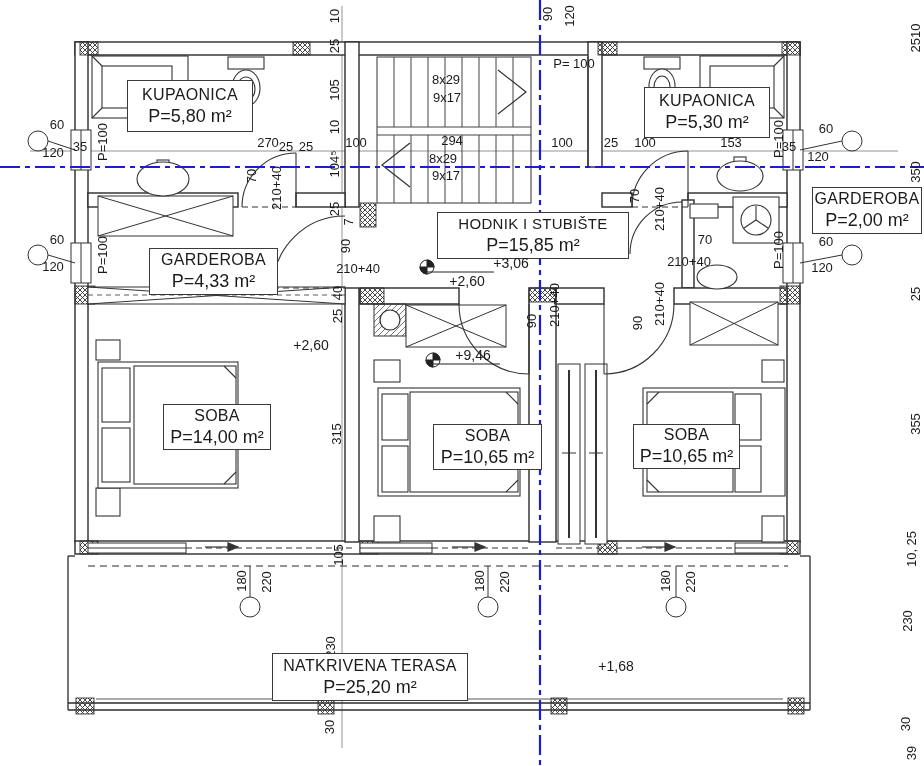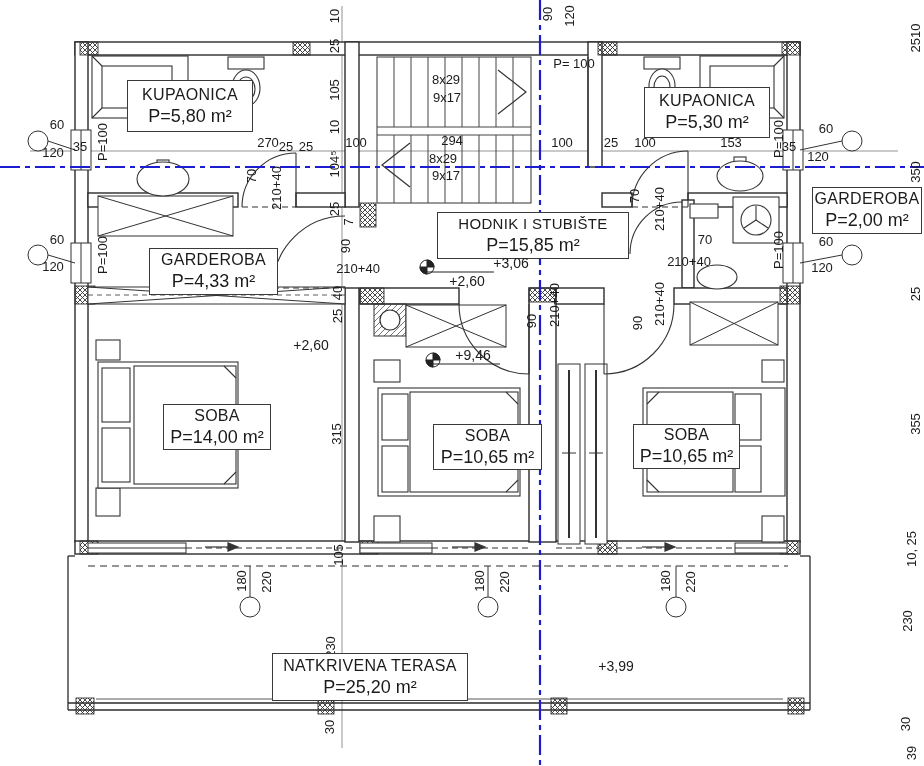--- a/index.html
+++ b/index.html
@@ -400,21 +400,21 @@
     <span class="rn">NATKRIVENA TERASA</span>
     <span class="ra">P=25,20 m²</span>
   </div>
 </div>
 
 <div class="layer">
   <span class="level" style="left:467px;top:263px;margin-left:44px;">+3,06</span>
   <span class="level" style="left:467px;top:281px;">+2,60</span>
   <span class="level" style="left:473px;top:355px;">+9,46</span>
   <span class="level" style="left:311px;top:345px;">+2,60</span>
-  <span class="level" style="left:616px;top:666px;">+3,99</span>
+  <span class="level" style="left:616px;top:666px;">+1,68</span>
 </div>
 
 <div class="layer">
   <span class="stair-lbl" style="left:446px;top:79px;">8x29</span>
   <span class="stair-lbl" style="left:447px;top:97px;">9x17</span>
   <span class="stair-lbl" style="left:443px;top:158px;">8x29</span>
   <span class="stair-lbl" style="left:446px;top:175px;">9x17</span>
 </div>
 
 </div>

